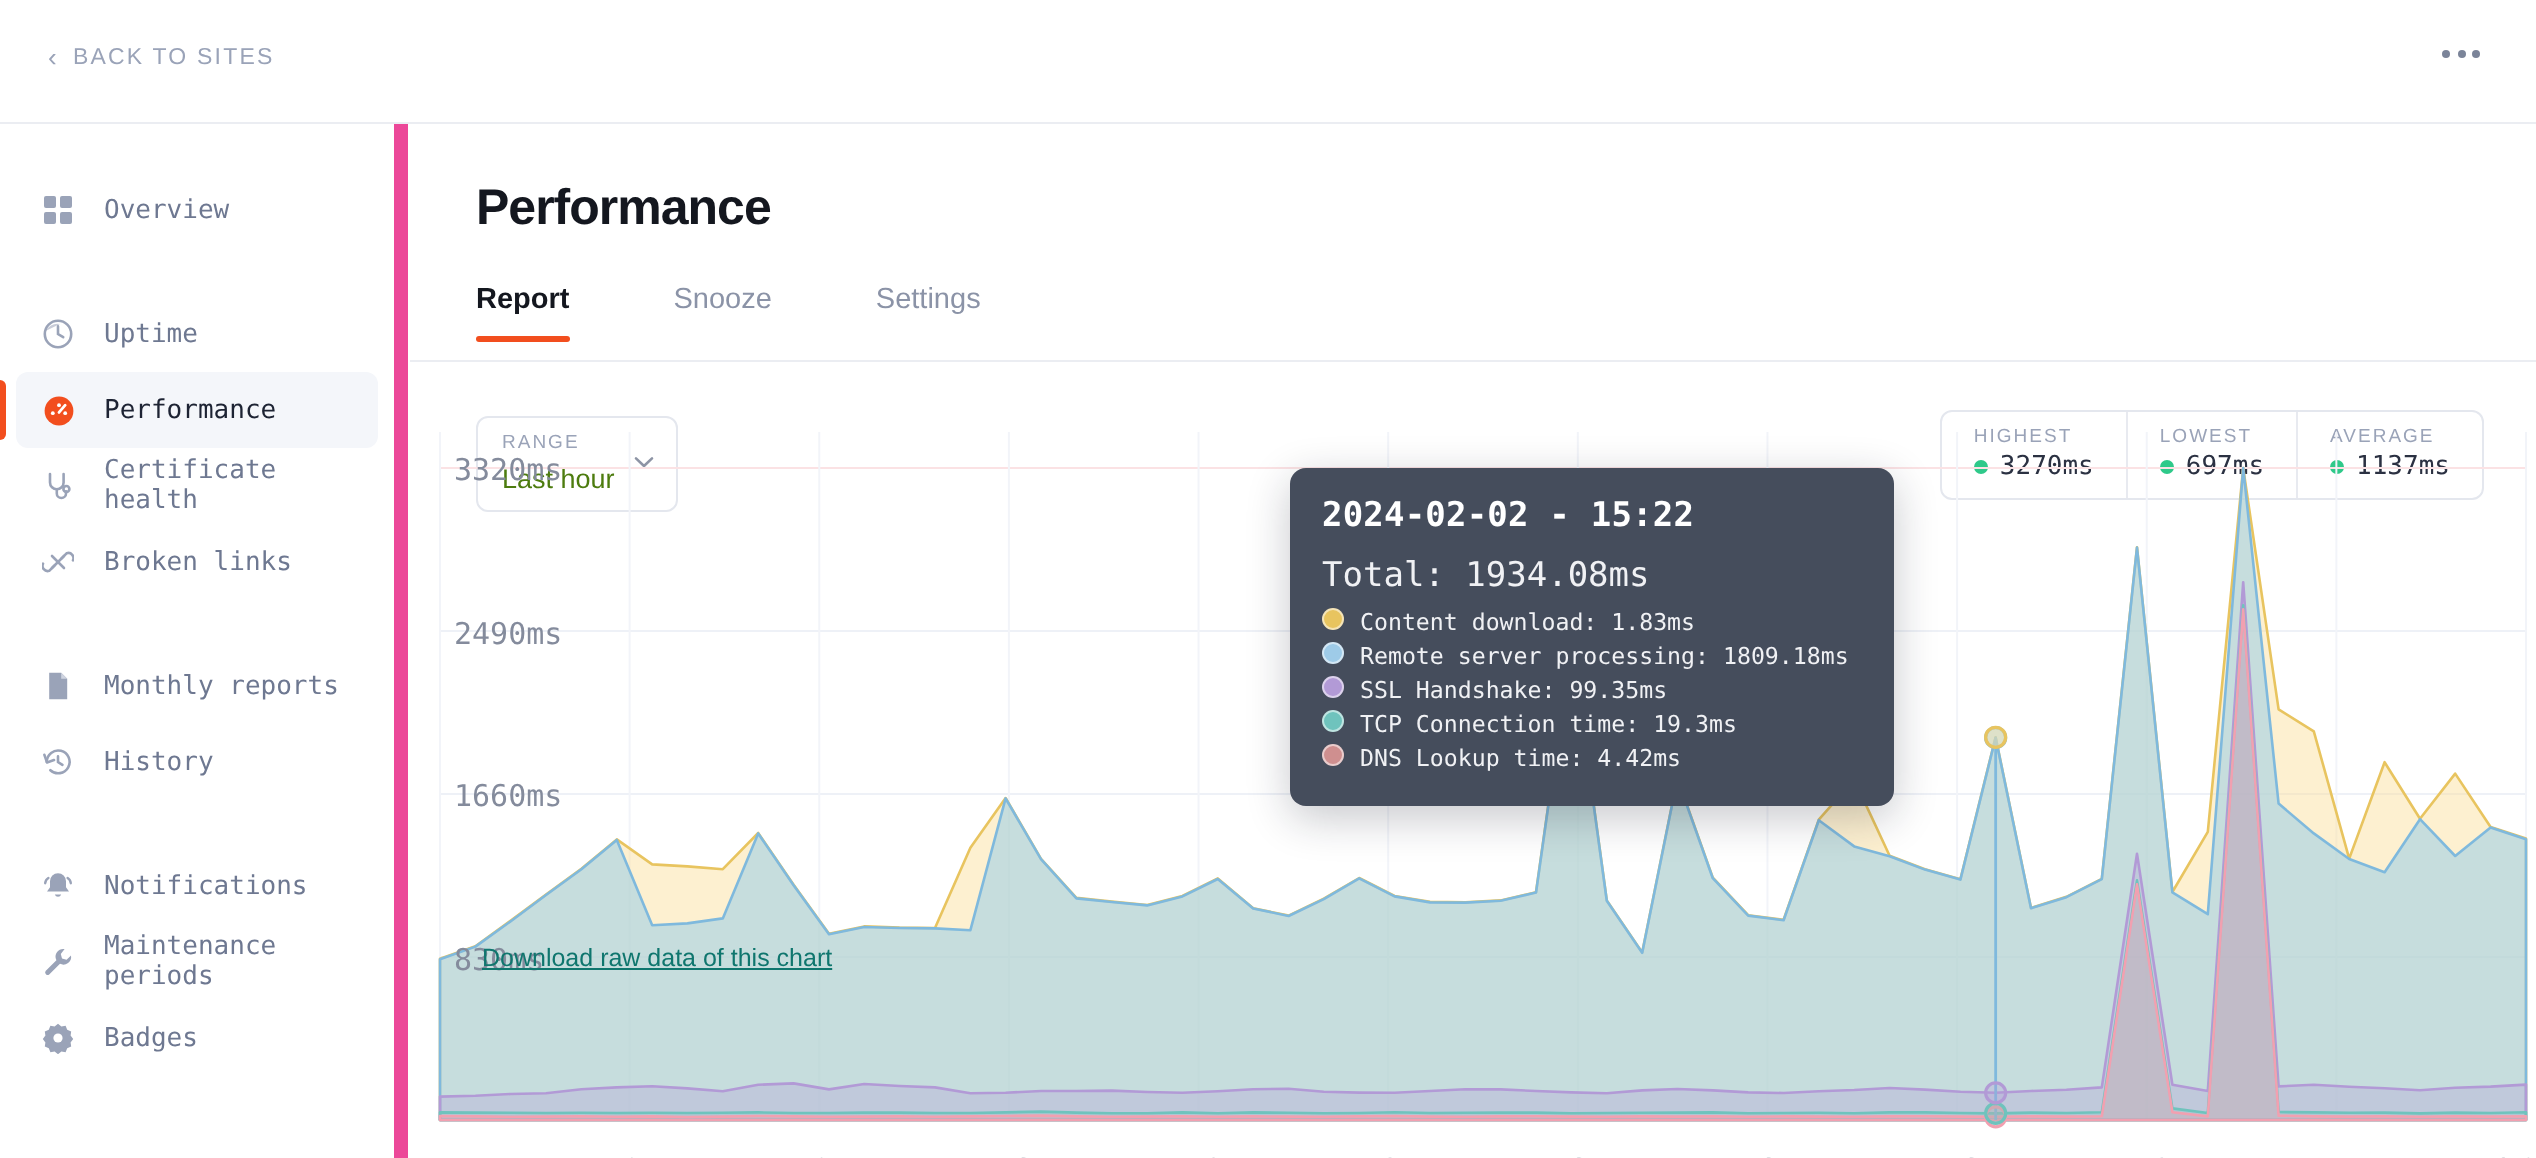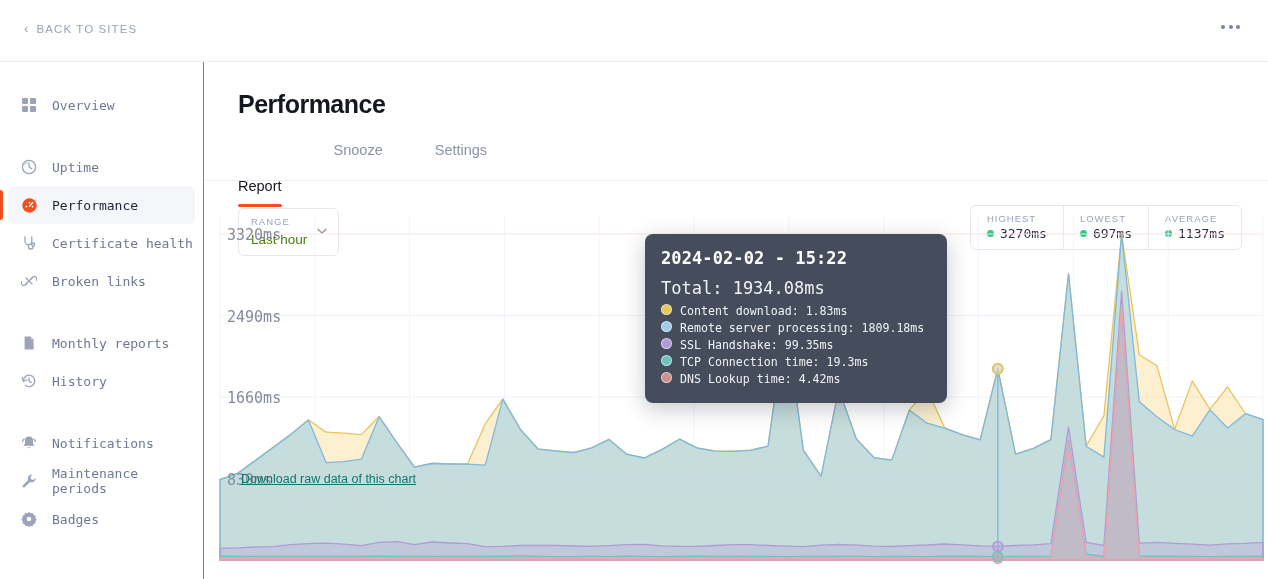--- a/index.html
+++ b/index.html
@@ -32,21 +32,21 @@
     display: block;
   }
   .topbar-rule {
     position: absolute; top: 61px; left: 0; width: 1268px; height: 1px;
     background: #ebedf2;
   }
 
   
   .sidebar {
     position: absolute; top: 62px; left: 0; width: 204px; height: 517px;
-    background: #fff; border-right: 1px solid #ec4899;
+    background: #fff; border-right: 7px solid #ec4899;
     padding-top: 24px;
   }
   .nav-item {
     position: relative;
     display: flex; align-items: center; gap: 14px;
     height: 38px; margin: 0 8px; padding-left: 12px;
     border-radius: 6px; cursor: pointer;
     color: #6e7891; font-size: 13px;
     font-family: "DejaVu Sans Mono", monospace;
   }
@@ -69,21 +69,21 @@
     font-size: 25px; font-weight: 700; color: #14171f; letter-spacing: -0.5px;
   }
   .tabs {
     position: absolute; left: 33px; top: 80px; display: flex; gap: 0;
   }
   .tab {
     font-family: "Liberation Sans", sans-serif;
     font-size: 14.5px; color: #8b93a7; cursor: pointer;
     padding: 0 0 13px 0; margin-right: 52px; position: relative;
   }
-  .tab.active { color: #14171f; font-weight: 400; margin-top: 36px; }
+  .tab.active { color: #14171f; font-weight: 700; }
   .tab.active::after {
     content: ""; position: absolute; left: 0; right: 0; bottom: 0;
     height: 3px; background: #f24e1e; border-radius: 2px;
   }
   .tabs-rule {
     position: absolute; left: 0; top: 118px; width: 1063px; height: 1px;
     background: #ebedf2;
   }
 
   

